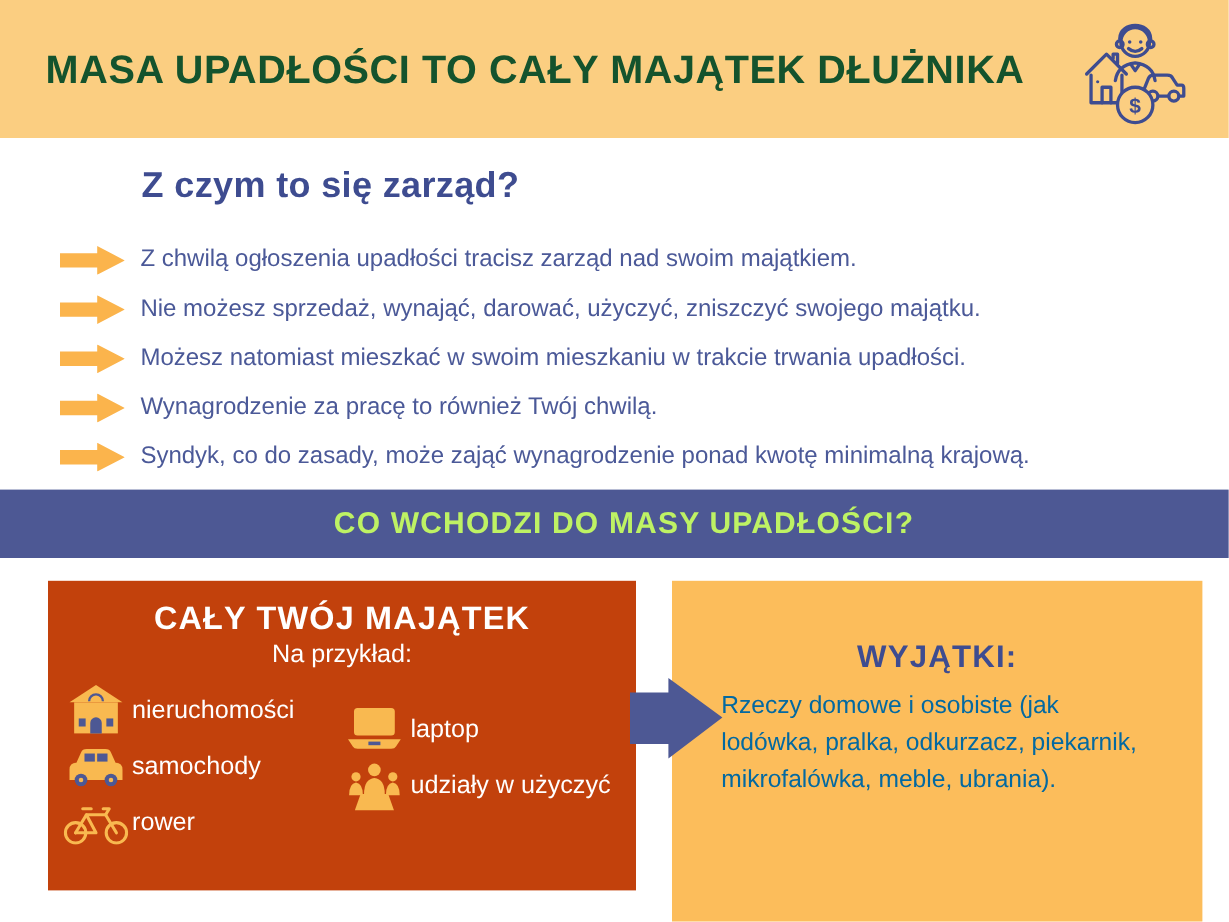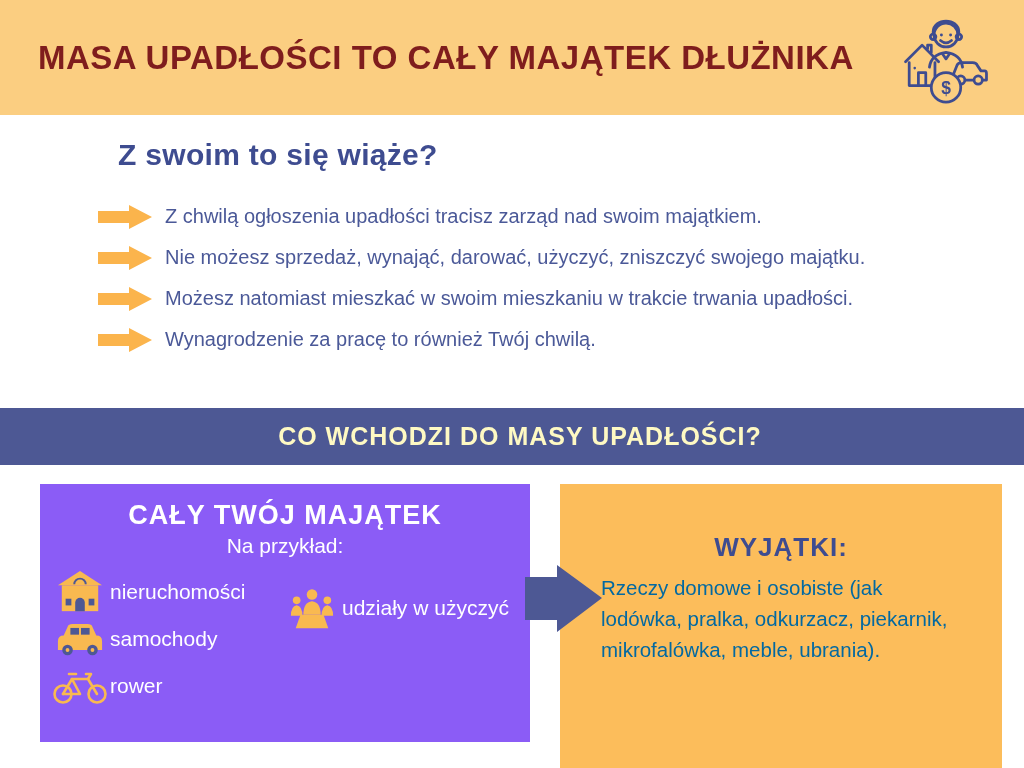--- a/index.html
+++ b/index.html
@@ -7,48 +7,48 @@
     width:1024px;height:768px;position:relative;overflow:hidden;
     background:#ffffff;
     font-family:"Liberation Sans", sans-serif;
   }
   
   .header{
     position:absolute;left:0;top:0;width:1024px;height:115px;
     background:#FBCE81;display:flex;align-items:center;
   }
   .header-title{
-    margin-left:38px;font-size:33px;font-weight:bold;color:#7f1d1d;
+    margin-left:38px;font-size:33px;font-weight:bold;color:#14532d;
     letter-spacing:.5px;white-space:nowrap;
   }
   .header-icon{position:absolute;right:32px;top:8px;}
   
   .s1-heading{
     position:absolute;left:118px;top:138px;
     font-size:30px;font-weight:bold;color:#3E4C90;letter-spacing:.3px;
   }
   .bullets{position:absolute;left:0;top:196px;width:1024px;}
-  .bullet-row{display:flex;align-items:center;height:41px;padding-left:48px;}
+  .bullet-row{display:flex;align-items:center;height:41px;}
   .bullet-arrow{margin-left:50px;flex:0 0 auto;display:block;}
   .bullet-text{
     margin-left:13px;font-size:20px;font-weight:500;color:#4B5998;
     white-space:nowrap;
   }
   
   .banner{
     position:absolute;left:0;top:408px;width:1024px;height:57px;
     background:#4D5894;display:flex;align-items:center;justify-content:center;
   }
   .banner-title{
-    color:#fef9c3;font-size:25px;font-weight:bold;letter-spacing:1px;margin-left:16px;
+    color:#bef264;font-size:25px;font-weight:bold;letter-spacing:1px;margin-left:16px;
   }
   
   .estate-box{
     position:absolute;left:40px;top:484px;width:490px;height:258px;
-    background:#8b5cf6;color:#ffffff;
+    background:#c2410c;color:#ffffff;
   }
   .estate-title{
     text-align:center;margin-top:16px;font-size:27px;font-weight:bold;
     letter-spacing:1px;
   }
   .estate-subtitle{text-align:center;margin-top:3px;font-size:21px;font-weight:500;}
   .col{position:absolute;}
   .col-left{left:10px;top:84px;}
   .col-right{left:242px;top:100px;}
   .item-row{display:flex;align-items:center;height:47px;}
@@ -95,21 +95,21 @@
       <circle cx="45" cy="27" r="1.6" fill="#3E4C90" stroke="none"></circle>
       <circle cx="55" cy="27" r="1.6" fill="#3E4C90" stroke="none"></circle>
       <path d="M44 33 Q50 38 56 33"></path>
 
       <circle cx="50" cy="84" r="16" fill="#FBCE81"></circle>
       <text x="50" y="91" text-anchor="middle" font-size="19" font-weight="bold" fill="#3E4C90" stroke="none" font-family="Liberation Sans, sans-serif">$</text>
     </svg>
   </div>
 </div>
 
-<div class="s1-heading">Z swoim to się wiąże?</div>
+<div class="s1-heading">Z czym to się zarząd?</div>
 
 <div class="bullets">
   <div class="bullet-row">
     <svg class="bullet-arrow" width="54" height="24">
         <polygon points="0,6 31,6 31,0 54,12 31,24 31,18 0,18" fill="#FBB44C"></polygon>
       </svg>
     <div class="bullet-text">Z chwilą ogłoszenia upadłości tracisz zarząd nad swoim majątkiem.</div>
   </div>
   <div class="bullet-row">
     <svg class="bullet-arrow" width="54" height="24">
@@ -121,20 +121,26 @@
     <svg class="bullet-arrow" width="54" height="24">
         <polygon points="0,6 31,6 31,0 54,12 31,24 31,18 0,18" fill="#FBB44C"></polygon>
       </svg>
     <div class="bullet-text">Możesz natomiast mieszkać w swoim mieszkaniu w trakcie trwania upadłości.</div>
   </div>
   <div class="bullet-row">
     <svg class="bullet-arrow" width="54" height="24">
         <polygon points="0,6 31,6 31,0 54,12 31,24 31,18 0,18" fill="#FBB44C"></polygon>
       </svg>
     <div class="bullet-text">Wynagrodzenie za pracę to również Twój chwilą.</div>
+  </div>
+  <div class="bullet-row">
+    <svg class="bullet-arrow" width="54" height="24">
+        <polygon points="0,6 31,6 31,0 54,12 31,24 31,18 0,18" fill="#FBB44C"></polygon>
+      </svg>
+    <div class="bullet-text">Syndyk, co do zasady, może zająć wynagrodzenie ponad kwotę minimalną krajową.</div>
   </div>
 </div>
 
 <div class="banner">
   <div class="banner-title">CO WCHODZI DO MASY UPADŁOŚCI?</div>
 </div>
 
 <div class="estate-box">
   <div class="estate-title">CAŁY TWÓJ MAJĄTEK</div>
   <div class="estate-subtitle">Na przykład:</div>
@@ -178,20 +184,30 @@
           <path d="M33 7 L38 7 L35 12"></path>
         </svg>
       </span>
       <span class="item-label">rower</span>
     </div>
   </div>
 
   <div class="col col-right">
     <div class="item-row">
       <span class="item-icon">
+        <svg width="48" height="35" viewBox="0 0 48 35">
+          <rect x="7" y="0" width="34" height="23" rx="3" fill="#F9B950"></rect>
+          <path d="M2 26 H46 L42 32 Q41 34 38 34 H10 Q7 34 6 32 Z" fill="#F9B950"></path>
+          <rect x="19" y="28" width="10" height="3" fill="#4D5894"></rect>
+        </svg>
+      </span>
+      <span class="item-label">laptop</span>
+    </div>
+    <div class="item-row">
+      <span class="item-icon">
         <svg width="46" height="42" viewBox="0 0 48 42">
           <circle cx="8" cy="13" r="4" fill="#F9B950"></circle>
           <path d="M2 29 Q2 19 8 18 Q14 19 14 29 Z" fill="#F9B950"></path>
           <circle cx="40" cy="13" r="4" fill="#F9B950"></circle>
           <path d="M34 29 Q34 19 40 18 Q46 19 46 29 Z" fill="#F9B950"></path>
           <circle cx="24" cy="7" r="5.5" fill="#F9B950"></circle>
           <path d="M15 28 Q15 15 24 14 Q33 15 33 28 Z" fill="#F9B950"></path>
           <path d="M12 28 H36 L41 42 H7 Z" fill="#F9B950"></path>
         </svg>
       </span>

